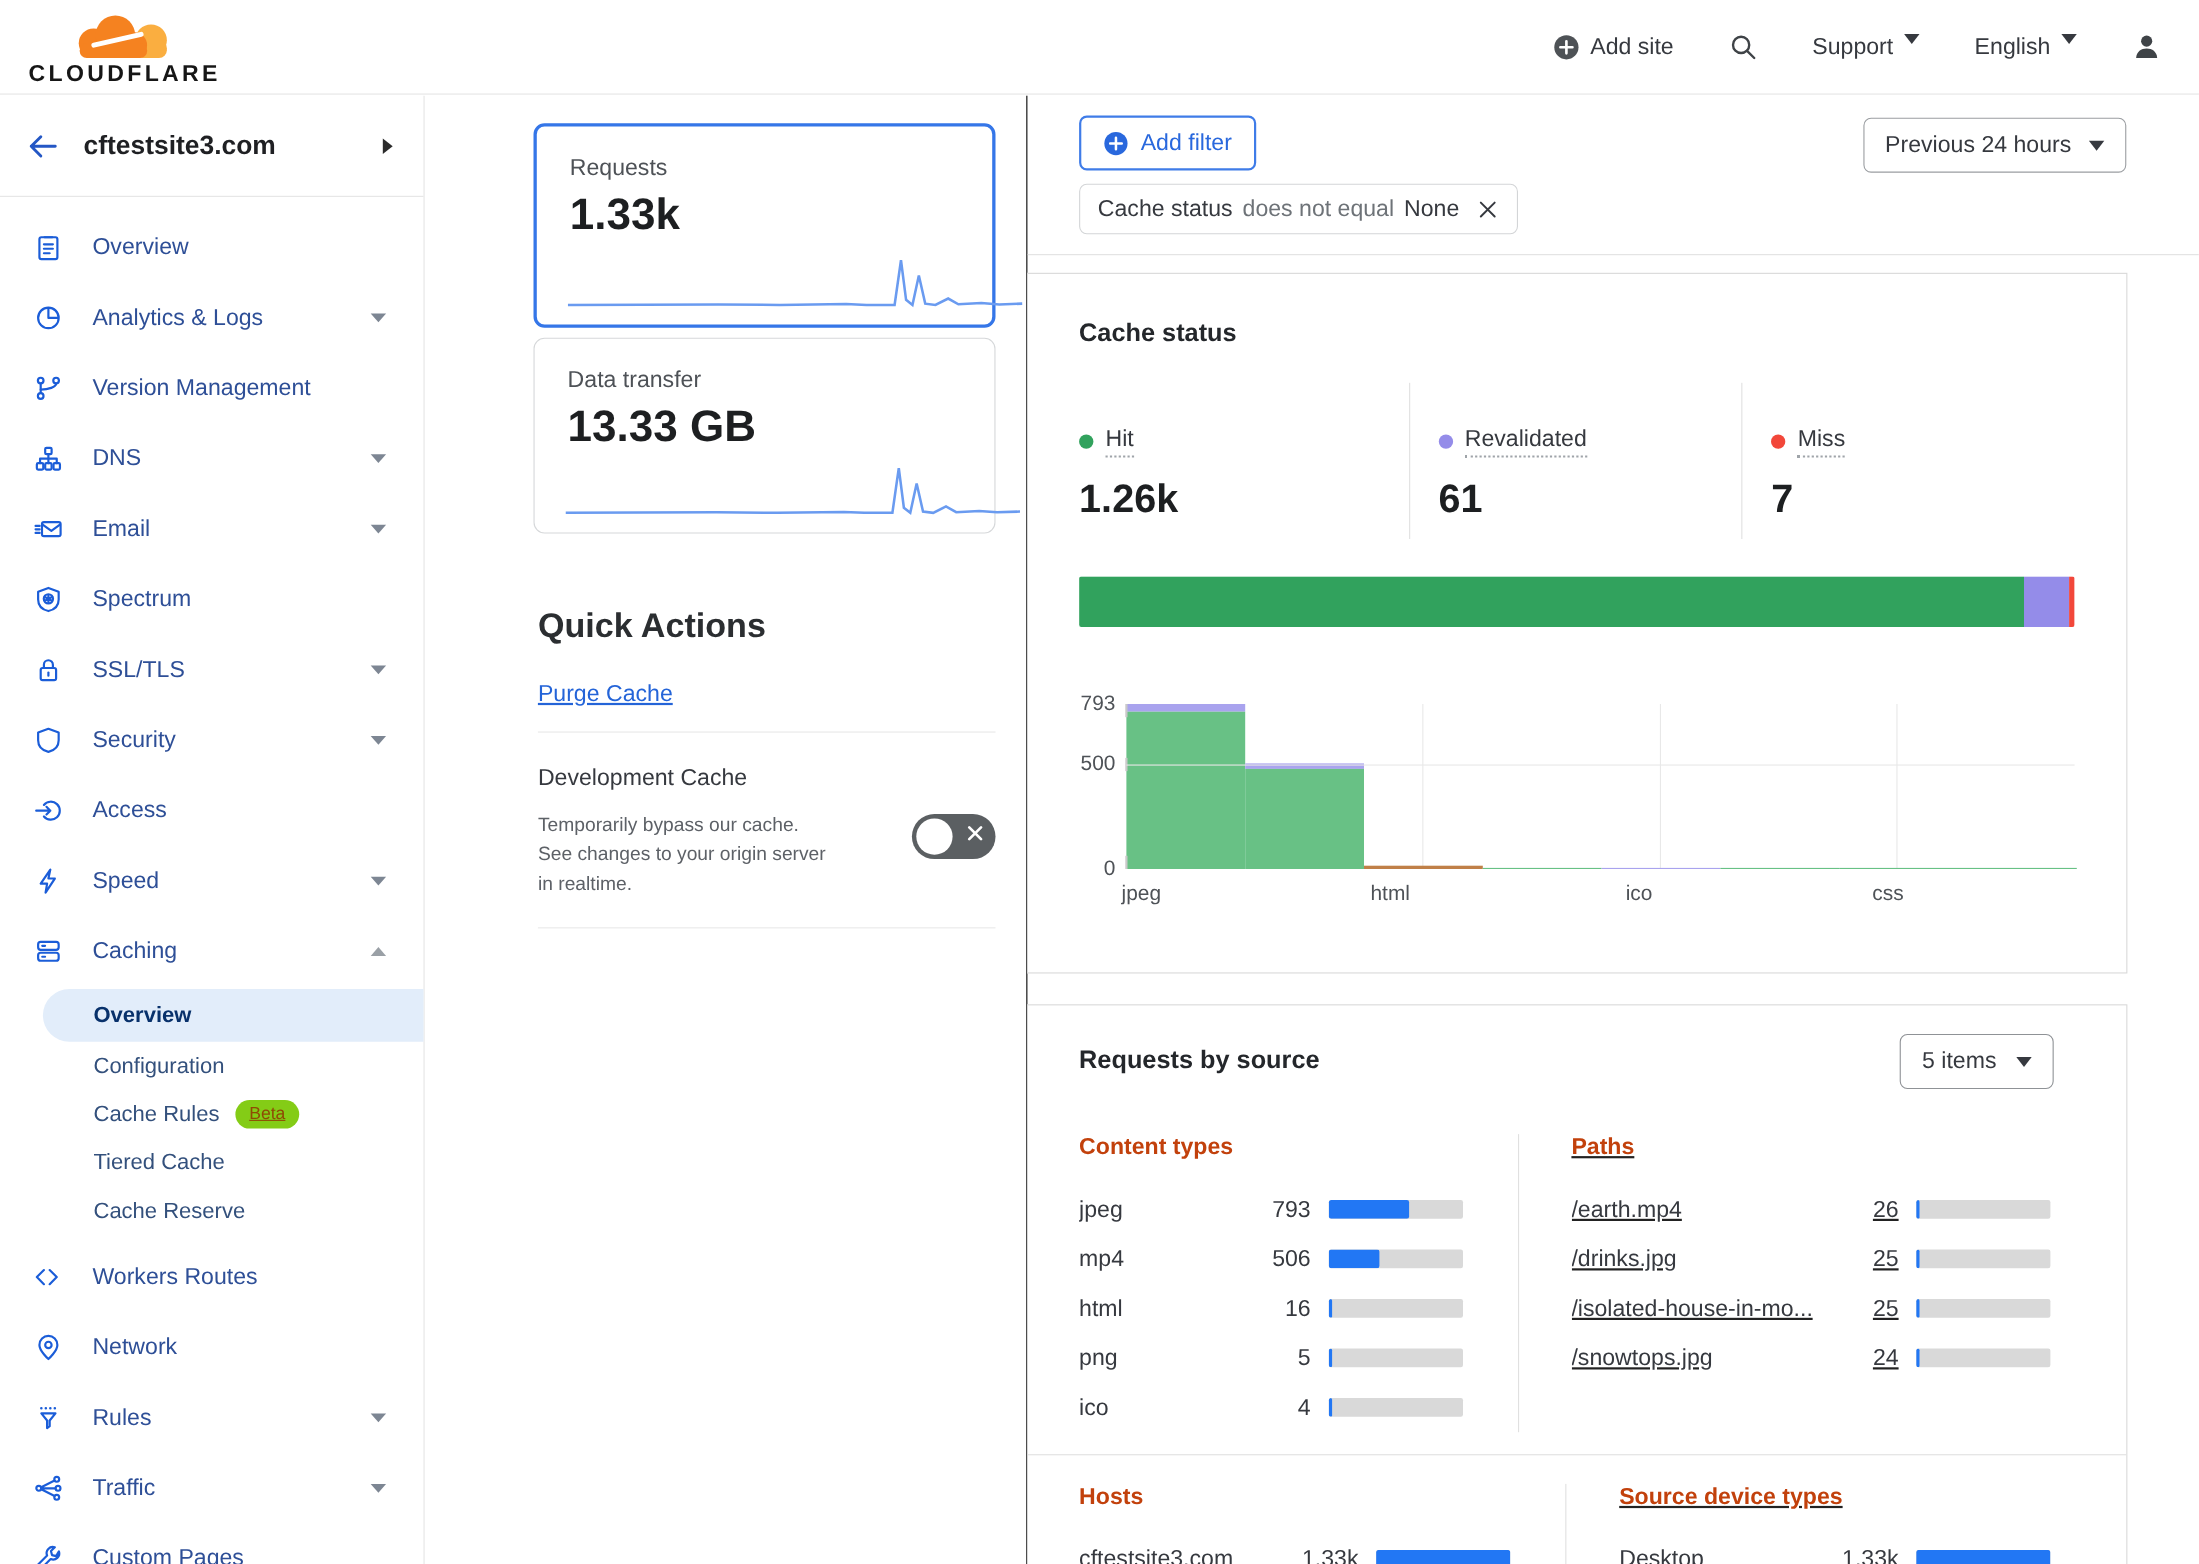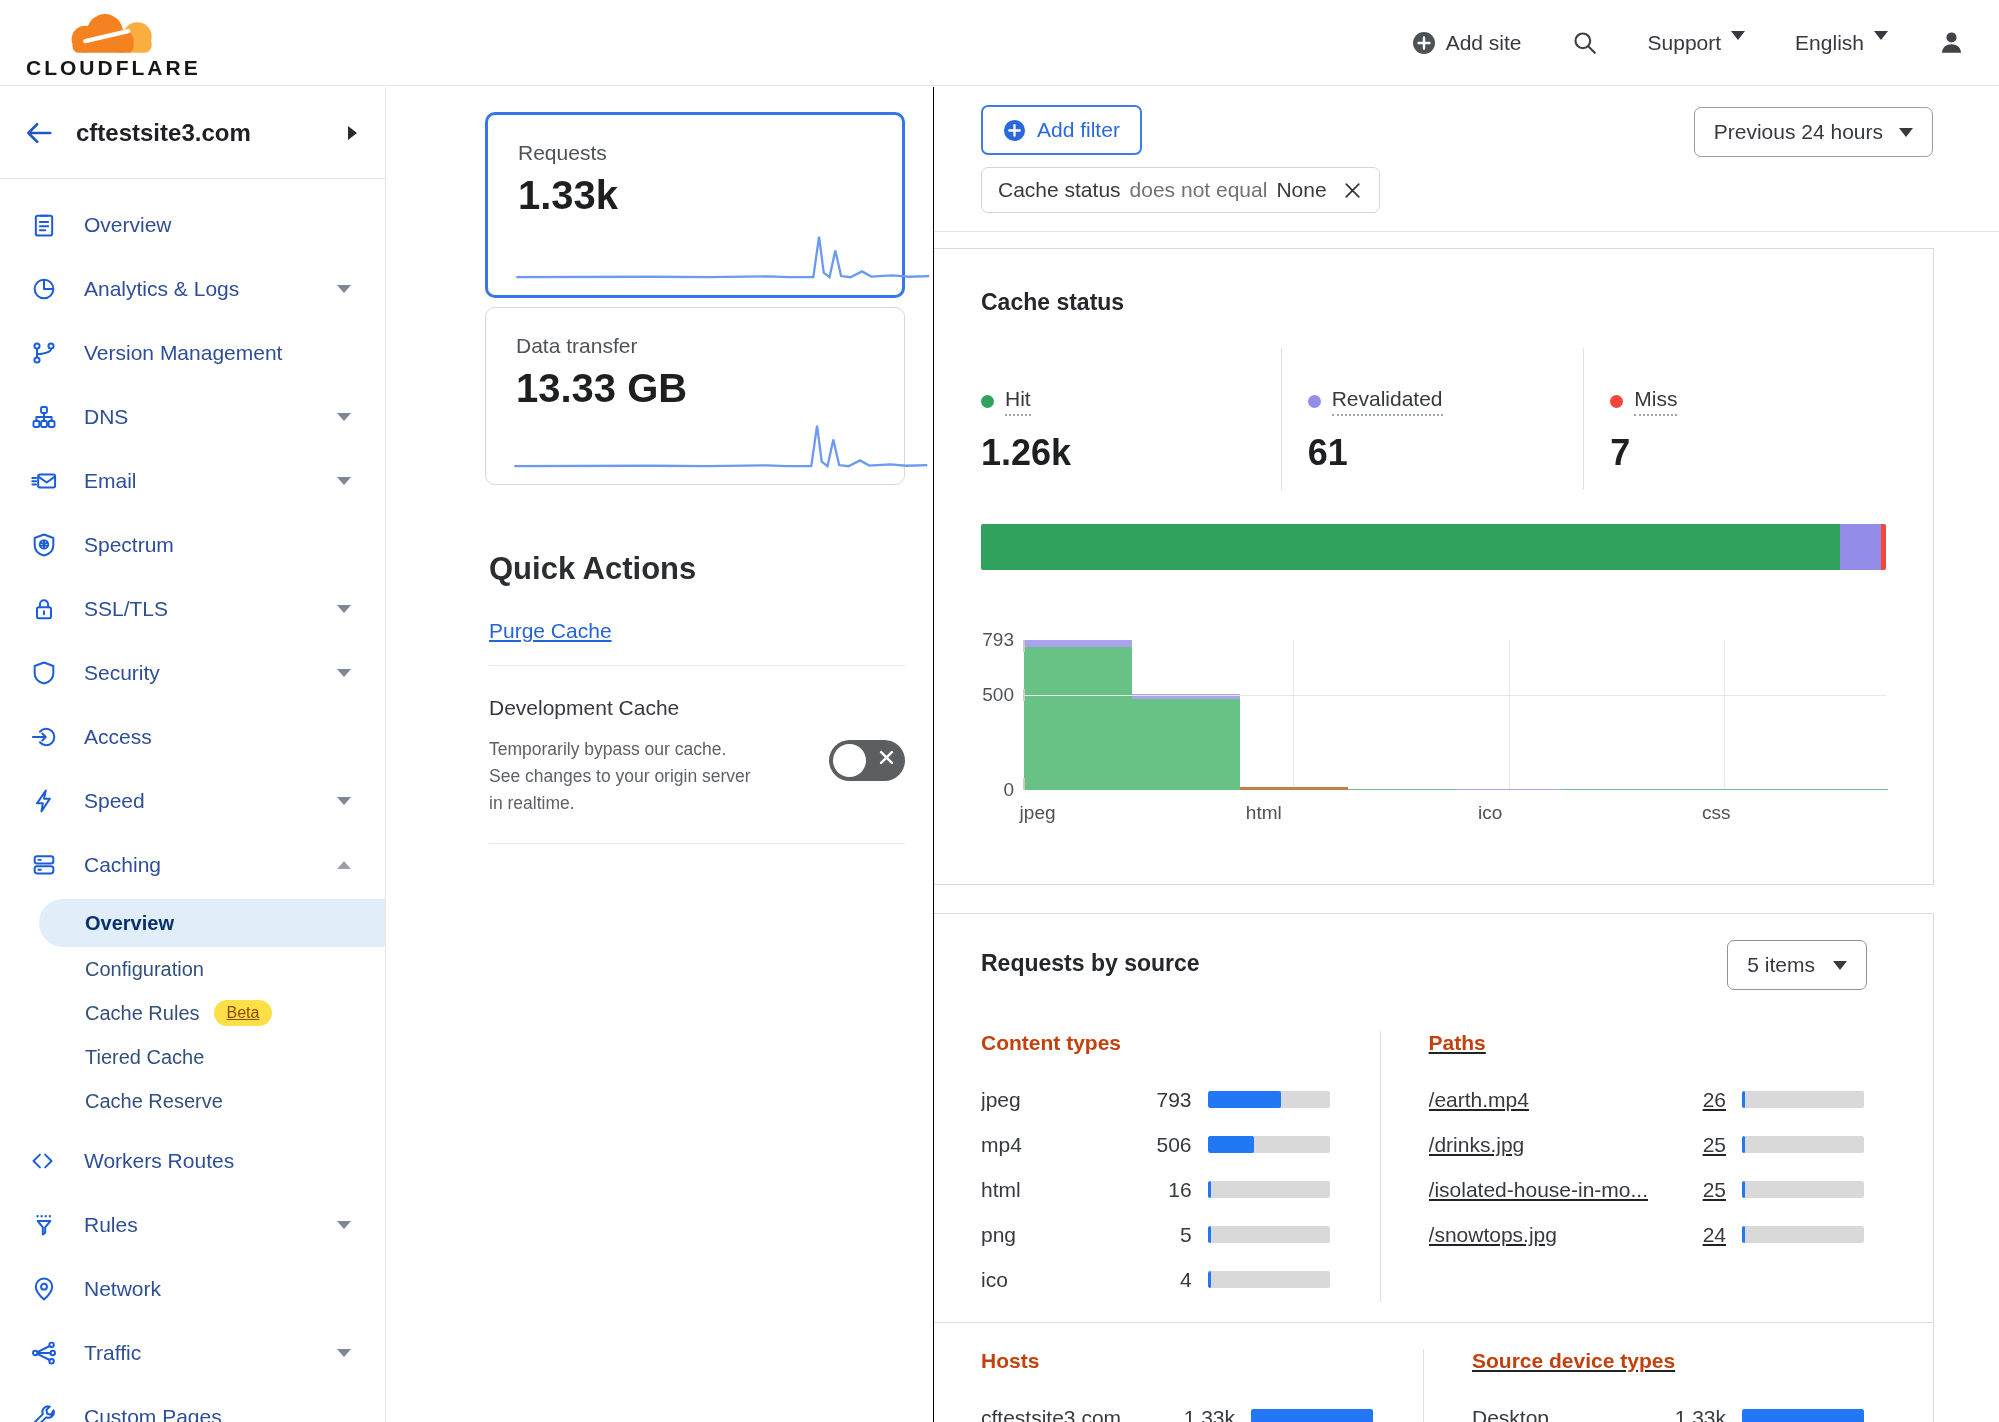--- a/index.html
+++ b/index.html
@@ -31,21 +31,21 @@
   .nav-ic { width:28px; height:28px; color:#1b5dd8; flex:none; display:flex; align-items:center; }
   .nav-ic svg { width:28px; height:28px; }
   .nav-caret { margin-left:auto; width:0; height:0; border-left:7px solid transparent; border-right:7px solid transparent; }
   .nav-caret.down { border-top:8px solid #7d8693; }
   .nav-caret.up { border-bottom:8px solid #9aa0a6; }
   .subnav { padding:2px 0 6px 0; }
   .subnav-item { height:44px; display:flex; align-items:center; margin-left:39px;
     padding-left:46px; font-size:20px; color:#33507c; cursor:pointer; }
   .subnav-item.selected { background:#e2edfa; border-radius:999px 0 0 999px; height:48px;
     font-weight:bold; color:#08316b; }
-  .beta-badge { background:#fde047; color:#8f4a04; border-radius:999px; font-size:16px;
+  .beta-badge { background:#84cc16; color:#8f4a04; border-radius:999px; font-size:16px;
     padding:4px 13px; margin-left:14px;text-decoration:underline; }
 
   
   .middle { position:absolute; left:387px; top:87px; width:546px; bottom:0; }
   .mcard { position:relative; margin-left:98px; width:420px; border-radius:10px;
     border:1.5px solid #d6d8da; padding:26px 30px; background:#fff; }
   .mcard.selected { border:3px solid #3576e8; }
   .mcard-title { font-size:21px; color:#4e5257; }
   .mcard-value { font-size:40px; font-weight:bold; color:#1d1f21; margin-top:8px; }
   .spark { position:absolute; left:26px; right:18px; bottom:12px; height:58px; }
@@ -314,35 +314,35 @@
           <svg viewBox="0 0 24 24" fill="none" stroke="currentColor" stroke-width="1.7" stroke-linecap="round" stroke-linejoin="round">
             <path d="M8.5 6.5 3 12l5.5 5.5"></path>
             <path d="M13 6.5 18.5 12 13 17.5"></path>
           </svg>
         </span>
         <span class="nav-label">Workers Routes</span>
       </div>
       <div class="nav-item">
         <span class="nav-ic">
           <svg viewBox="0 0 24 24" fill="none" stroke="currentColor" stroke-width="1.7" stroke-linecap="round" stroke-linejoin="round">
+            <path d="M12 21s-7-6.3-7-11a7 7 0 0 1 14 0c0 4.7-7 11-7 11z"></path>
+            <circle cx="12" cy="10" r="2.5"></circle>
+          </svg>
+        </span>
+        <span class="nav-label">Network</span>
+      </div>
+      <div class="nav-item">
+        <span class="nav-ic">
+          <svg viewBox="0 0 24 24" fill="none" stroke="currentColor" stroke-width="1.7" stroke-linecap="round" stroke-linejoin="round">
             <path d="M6.5 8.5h11L13 14v4.5l-2 1.5v-6z"></path>
             <path d="M6.5 4.5h.01M10 4.5h.01M13.5 4.5h.01M17 4.5h.01" stroke-width="2"></path>
           </svg>
         </span>
         <span class="nav-label">Rules</span>
         <span class="nav-caret down"></span>
-      </div>
-      <div class="nav-item">
-        <span class="nav-ic">
-          <svg viewBox="0 0 24 24" fill="none" stroke="currentColor" stroke-width="1.7" stroke-linecap="round" stroke-linejoin="round">
-            <path d="M12 21s-7-6.3-7-11a7 7 0 0 1 14 0c0 4.7-7 11-7 11z"></path>
-            <circle cx="12" cy="10" r="2.5"></circle>
-          </svg>
-        </span>
-        <span class="nav-label">Network</span>
       </div>
       <div class="nav-item">
         <span class="nav-ic">
           <svg viewBox="0 0 24 24" fill="none" stroke="currentColor" stroke-width="1.7" stroke-linecap="round" stroke-linejoin="round">
             <circle cx="4.5" cy="12" r="1.9"></circle>
             <circle cx="18.5" cy="5" r="1.9"></circle>
             <circle cx="19.5" cy="12" r="1.9"></circle>
             <circle cx="18.5" cy="19" r="1.9"></circle>
             <path d="M6.5 12h11M6.8 11 16.8 6M6.8 13l10 5"></path>
           </svg>

